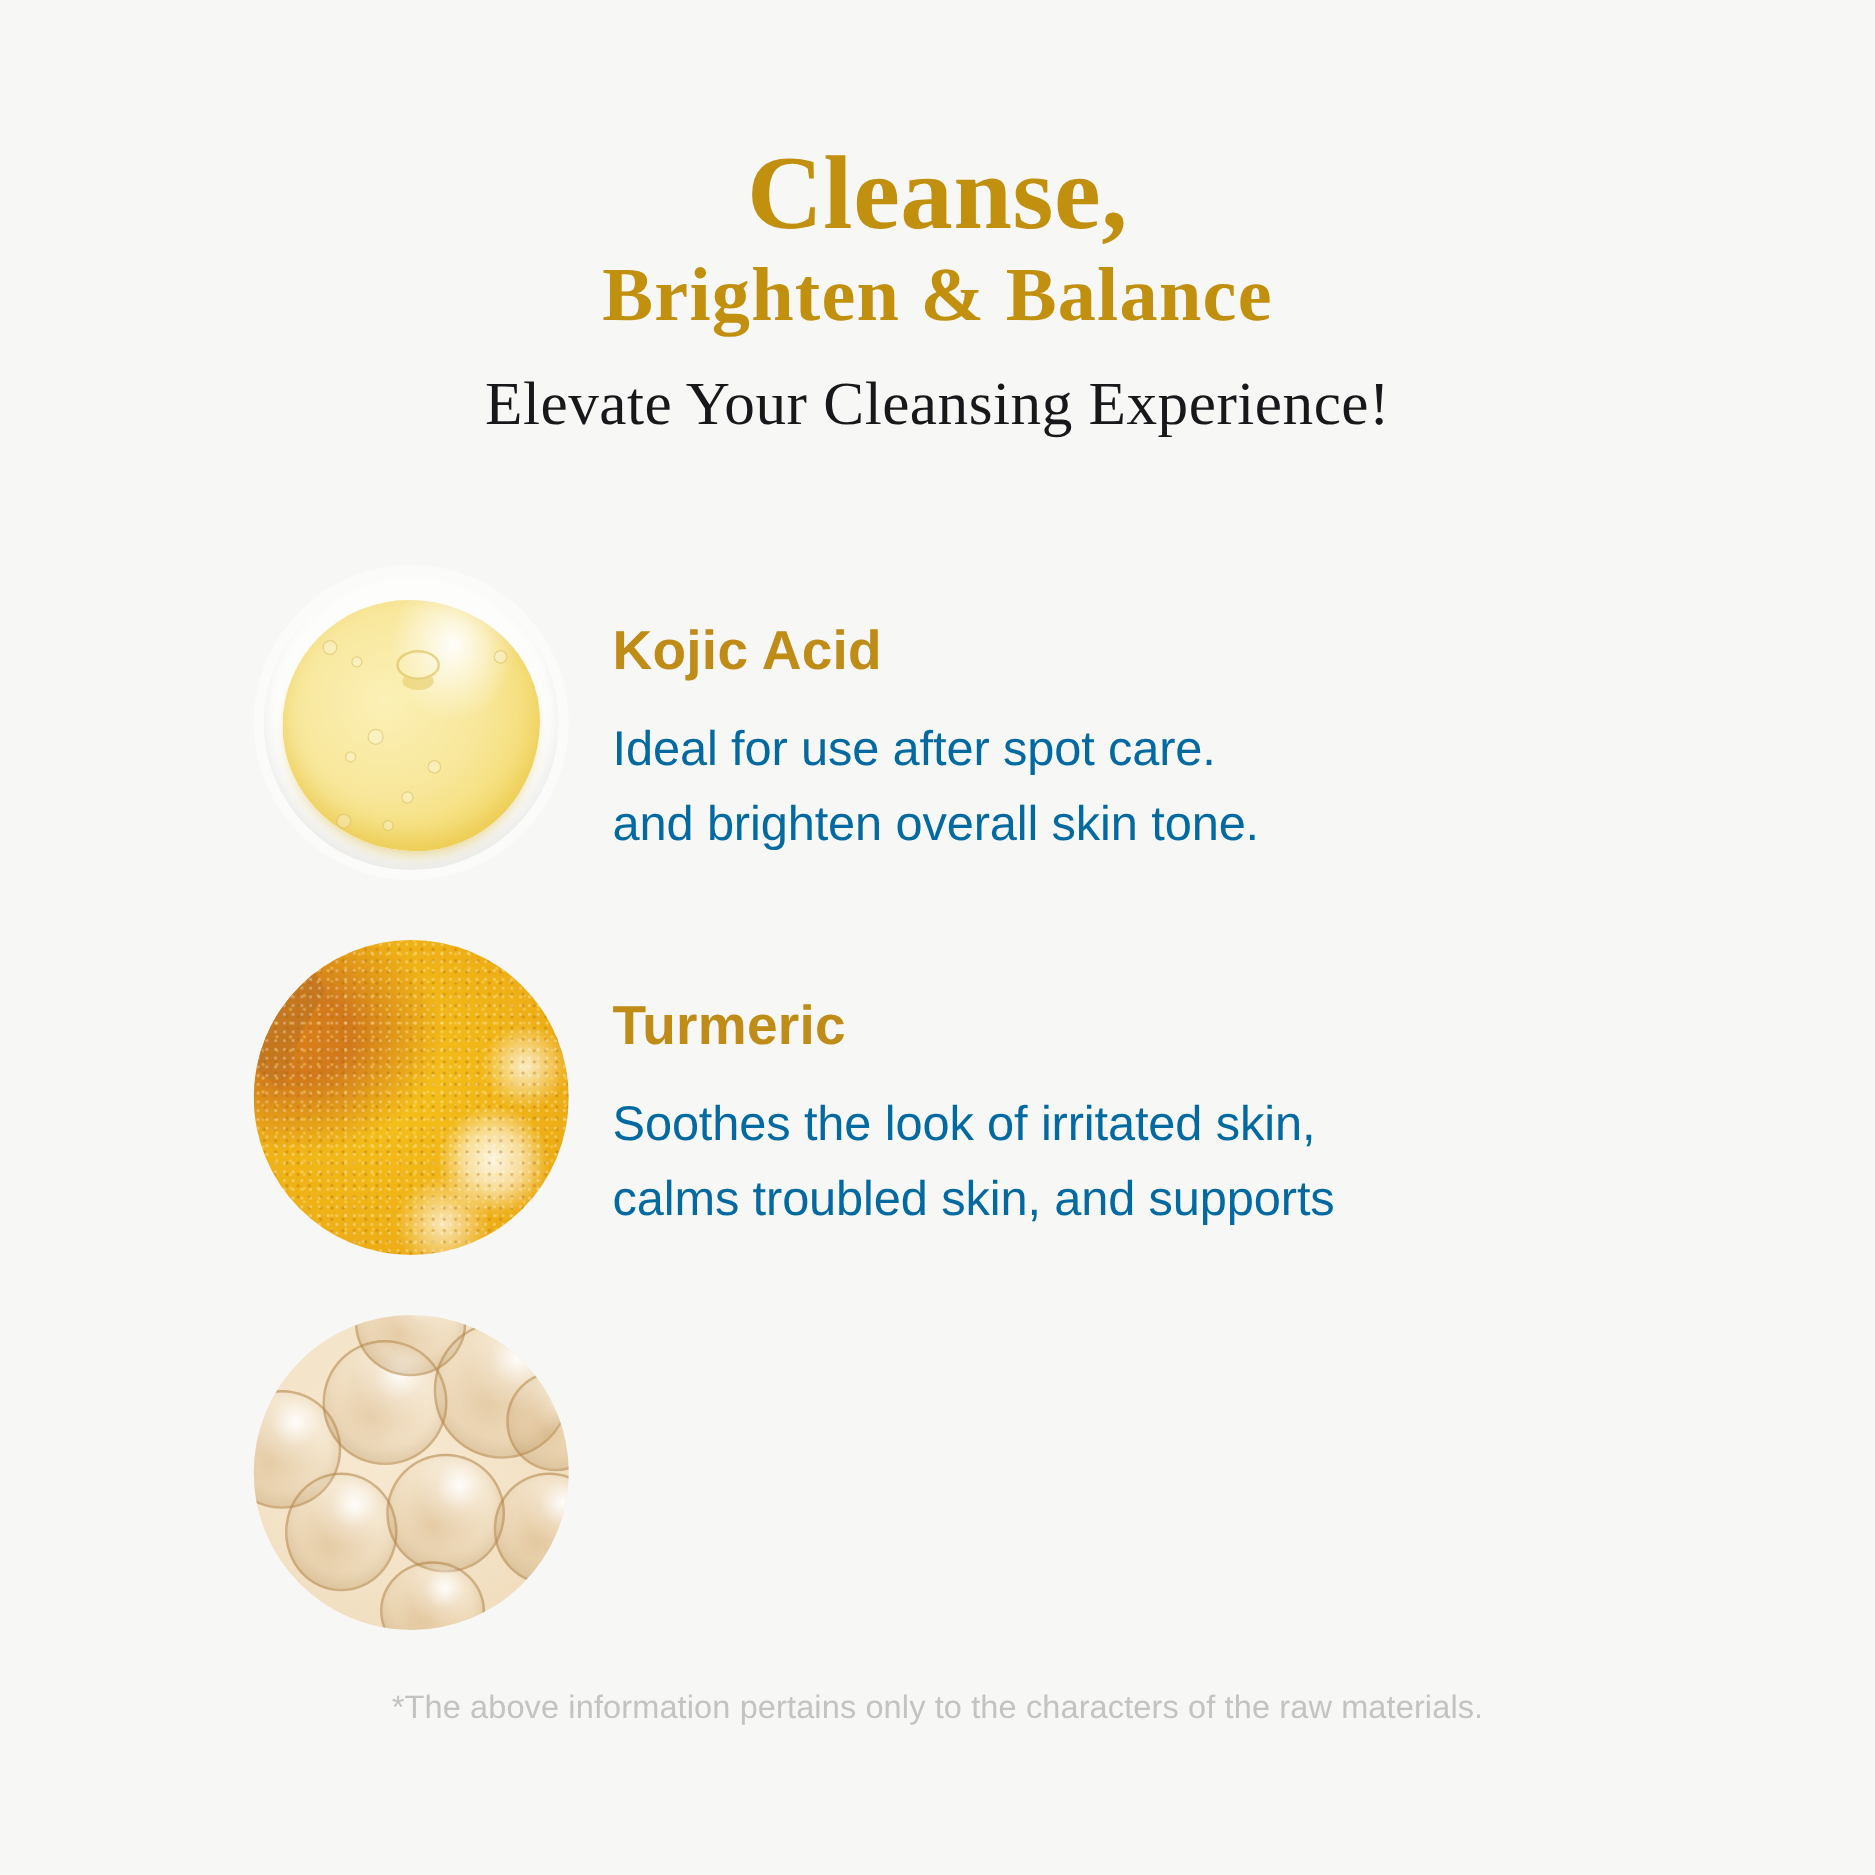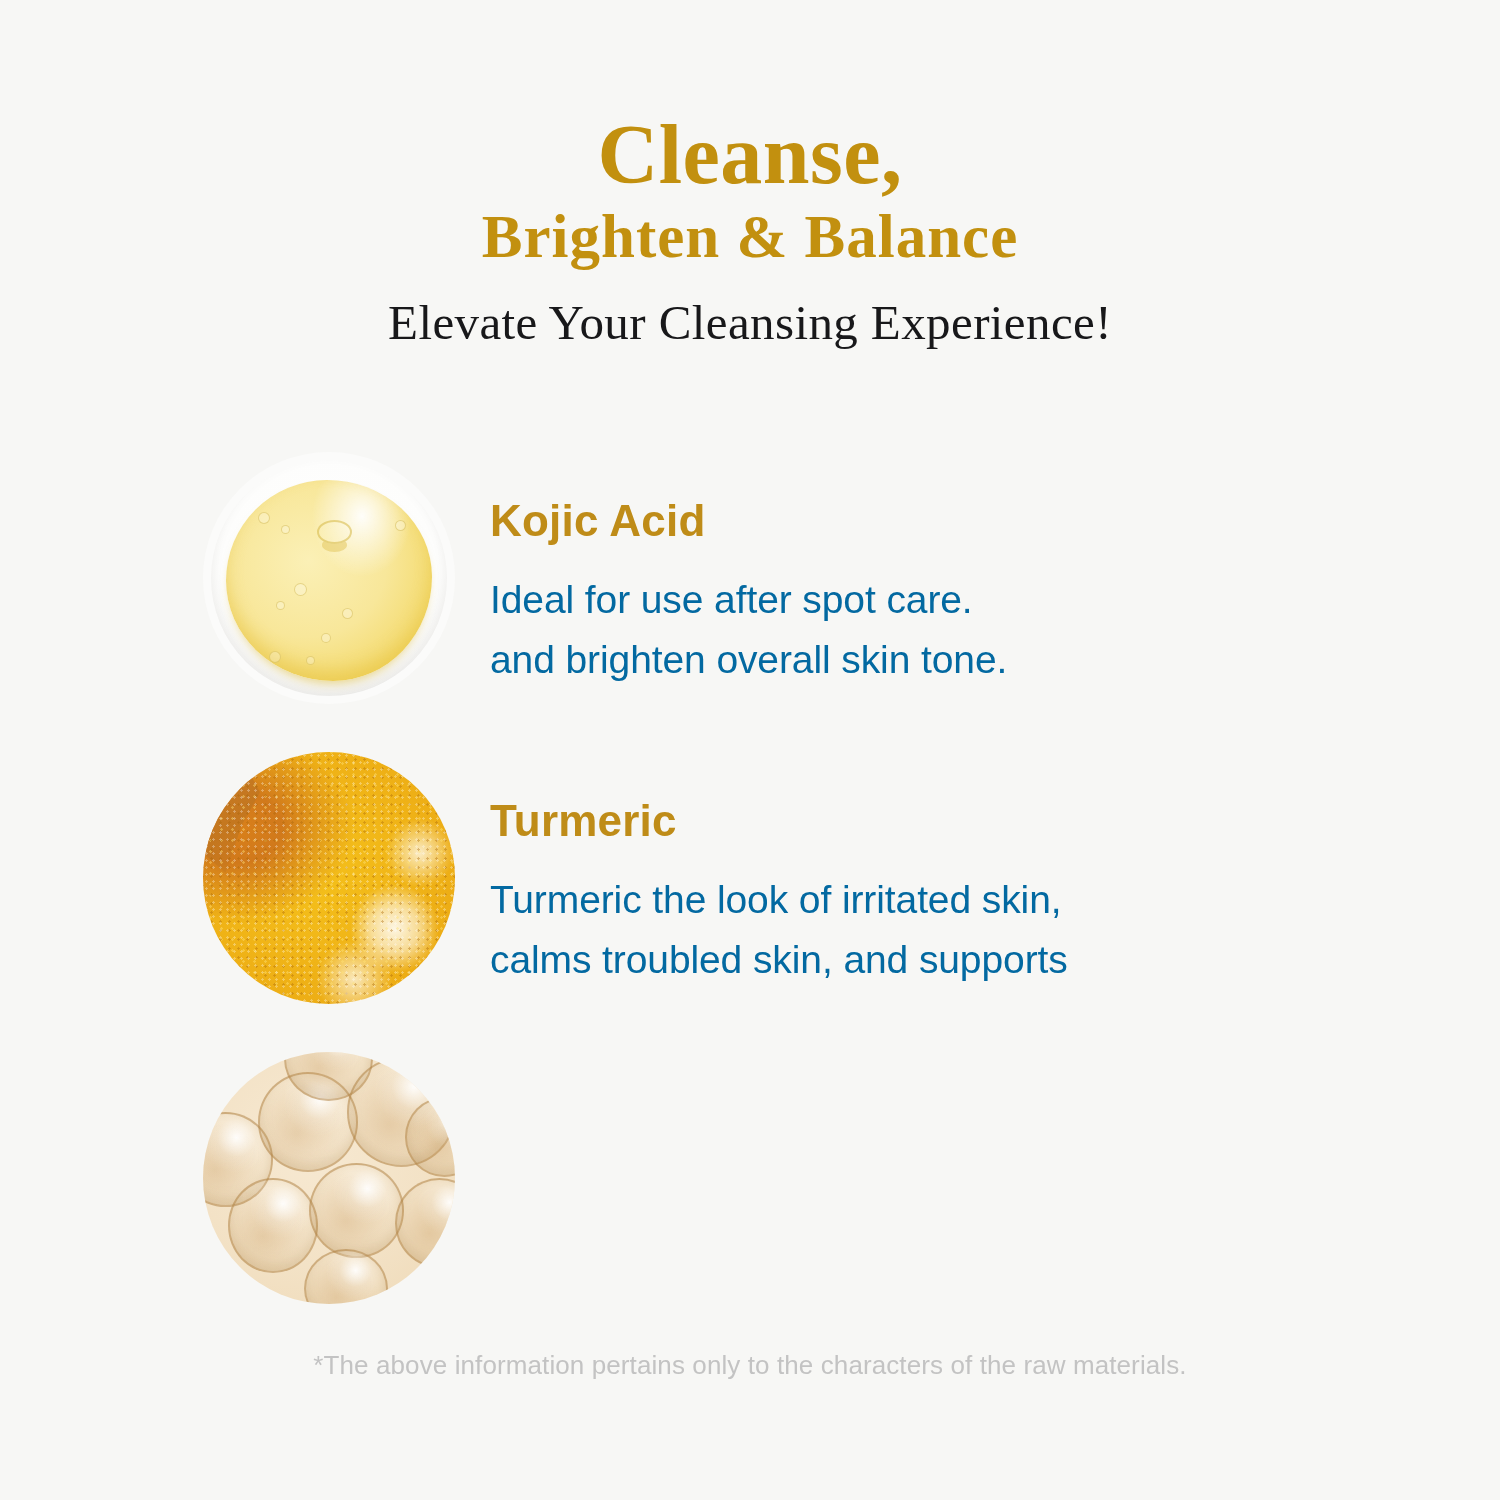--- a/index.html
+++ b/index.html
@@ -257,21 +257,21 @@
     </div>
 
     <div class="ingredient">
       <div class="swatch swatch-turmeric">
         <div class="lump"></div>
         <div class="grain"></div>
       </div>
       <div class="itext">
         <h2 class="iname">Turmeric</h2>
         <p class="idesc">
-          <span>Turmeric the look of irritated skin,</span>
+          <span>Soothes the look of irritated skin,</span>
           <span>calms troubled skin, and supports</span>
         </p>
       </div>
     </div>
 
     <div class="ingredient">
       <div class="swatch swatch-niacinamide">
         <div class="cap" style="left:-10%;top:24%;width:36%;height:36%;"></div>
         <div class="cap" style="left:22%;top:8%;width:38%;height:38%;"></div>
         <div class="cap" style="left:57%;top:2%;width:42%;height:42%;"></div>

